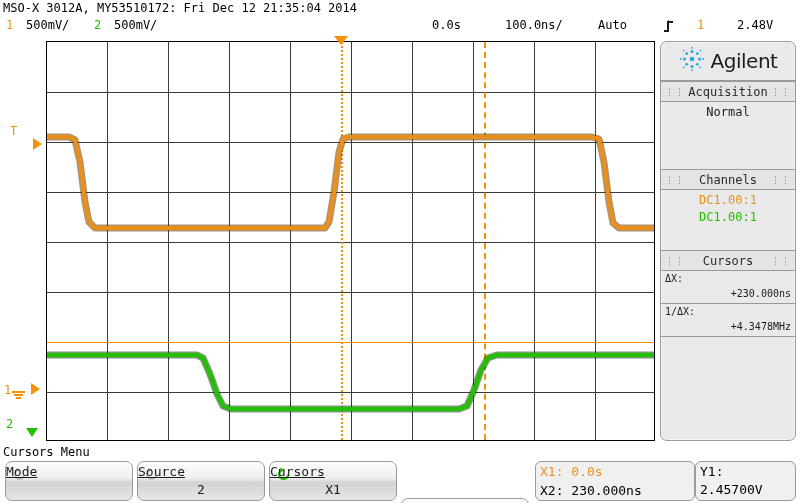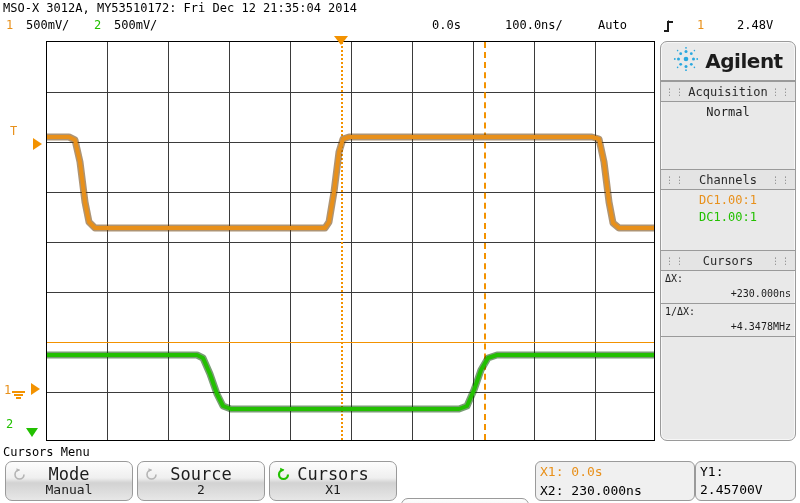--- a/index.html
+++ b/index.html
@@ -45,38 +45,38 @@
   .tri-down{position:absolute;width:0;height:0;border-left:6px solid transparent;border-right:6px solid transparent;border-top:9px solid #22c000;}
   .gndsym{position:absolute;}
   .gndsym i{display:block;background:#f39200;margin:1px auto 0;}
 
   
   .sidebar{position:absolute;left:660px;top:41px;width:136px;height:400px;
            background:#e9e9e9;border:1px solid #9a9a9a;border-radius:7px;box-sizing:border-box;
            box-shadow:inset 0 0 0 1px #f7f7f7;}
   .sb-logo{height:38px;display:flex;align-items:center;justify-content:center;gap:6px;
            border-bottom:1px solid #9a9a9a;}
-  .sb-logo .name{font-family:"DejaVu Sans","Liberation Sans",sans-serif;font-weight:bold;font-size:20px;color:#1c1c1c;letter-spacing:-0.5px;}
+  .sb-logo .name{font-family:"DejaVu Sans","Liberation Sans",sans-serif;font-weight:normal;font-size:20px;color:#1c1c1c;letter-spacing:-0.5px;}
   .sb-sec{position:relative;height:19px;border-bottom:1px solid #9a9a9a;border-top:1px solid #9a9a9a;
           display:flex;align-items:center;justify-content:center;font-size:12px;color:#2a2a2a;background:#e4e4e4;}
   .dots{position:absolute;font-size:9px;color:#7a7a7a;letter-spacing:1px;}
   .dots.l{left:4px;}.dots.r{right:4px;}
   .sb-line{font-size:12px;color:#1c1c1c;text-align:center;line-height:17px;}
   .sb-kv{display:flex;justify-content:center;font-size:12px;line-height:17px;padding:0 3px;}
   .sb-cur{font-size:10px;color:#1c1c1c;border-bottom:1px solid #9a9a9a;padding:0 4px 1px;}
   .sb-cur .lbl{line-height:15px;}
   .sb-cur .val{text-align:right;line-height:16px;}
 
   
   .menutitle{position:absolute;left:3px;top:445px;font-size:12px;color:#000;}
   .softbar{position:absolute;left:0;top:461px;width:800px;height:42px;}
   .skey{position:absolute;top:0;height:40px;border:1px solid #9a9a9a;border-radius:7px;
         background:linear-gradient(#fdfdfd 0%,#efefef 42%,#d2d2d2 55%,#e7e7e7 100%);
         box-sizing:border-box;}
-  .skey .l1{position:absolute;left:0;right:0;top:2px;text-align:center;font-size:17px;color:#1c1c1c;}
+  .skey .l1{position:absolute;left:0;right:0;top:2px;text-align:left;font-size:13px;color:#1c1c1c;text-decoration:underline;}
   .skey .l2{position:absolute;left:0;right:0;top:20px;text-align:center;font-size:13px;color:#1c1c1c;}
   .knob{position:absolute;left:6px;top:5px;width:15px;height:15px;}
   .valbox{position:absolute;top:0;height:40px;border:1px solid #9a9a9a;border-radius:6px;
           background:#f0f0f0;box-sizing:border-box;font-size:13px;}
   .valbox div{padding:1px 4px 0;line-height:18px;}
   .dnarrow{position:absolute;left:50%;transform:translateX(-50%);top:21px;}
 </style>
 </head>
 <body>
 
@@ -250,21 +250,20 @@
   <div class="softbar">
 
     <div class="skey" style="left:5px;width:128px;">
       <span class="knob">
         <svg width="15" height="15" viewBox="0 0 15 15">
             <path d="M12 7.5 A4.5 4.5 0 1 1 7.5 3" fill="none" stroke="#b4b4b4" stroke-width="1.6"></path>
             <path d="M4.5 1.2 L4.5 5 L8 3" fill="#b4b4b4"></path>
           </svg>
       </span>
       <div class="l1">Mode</div>
-      <div class="l2">Manual</div>
     </div>
 
     <div class="skey" style="left:137px;width:128px;">
       <span class="knob">
         <svg width="15" height="15" viewBox="0 0 15 15">
             <path d="M12 7.5 A4.5 4.5 0 1 1 7.5 3" fill="none" stroke="#b4b4b4" stroke-width="1.6"></path>
             <path d="M4.5 1.2 L4.5 5 L8 3" fill="#b4b4b4"></path>
           </svg>
       </span>
       <div class="l1">Source</div>

